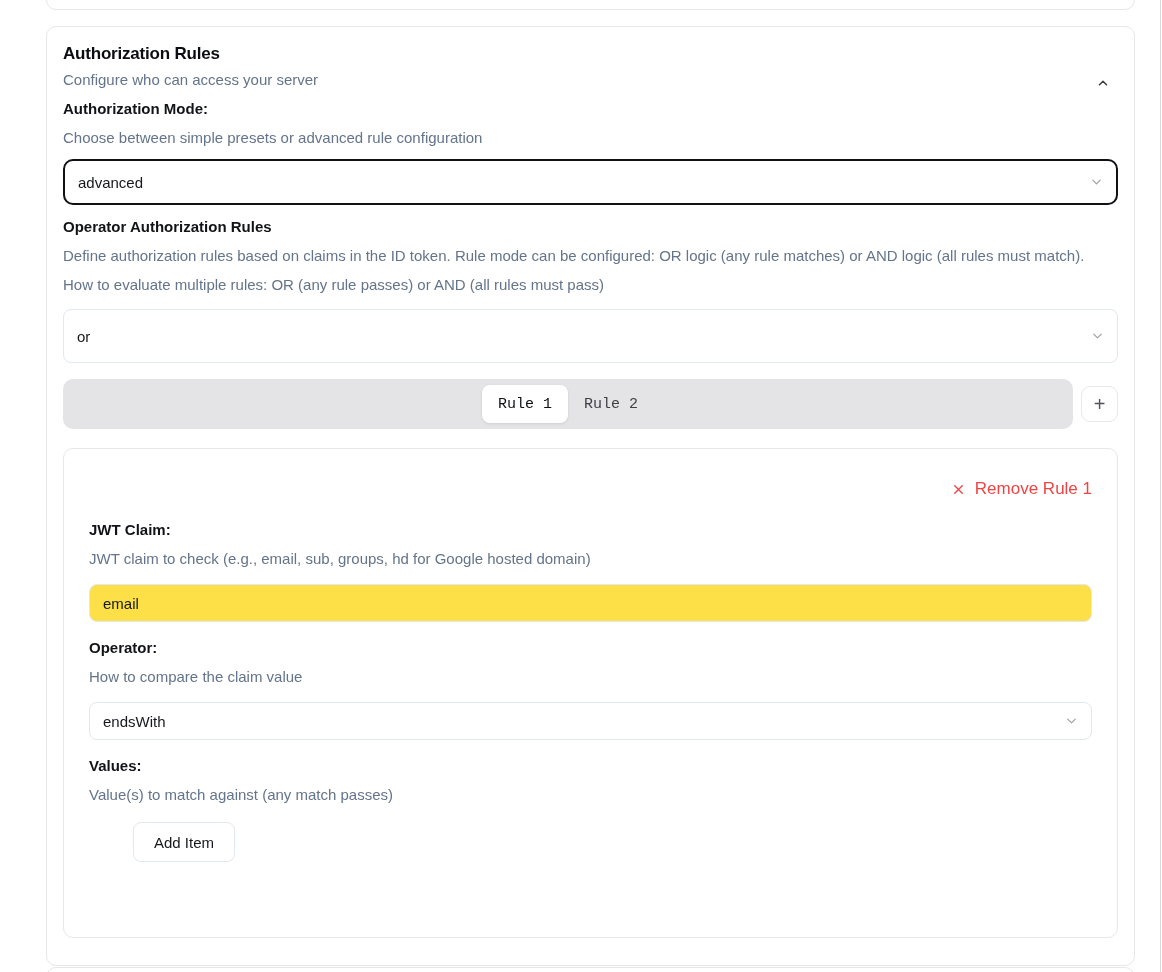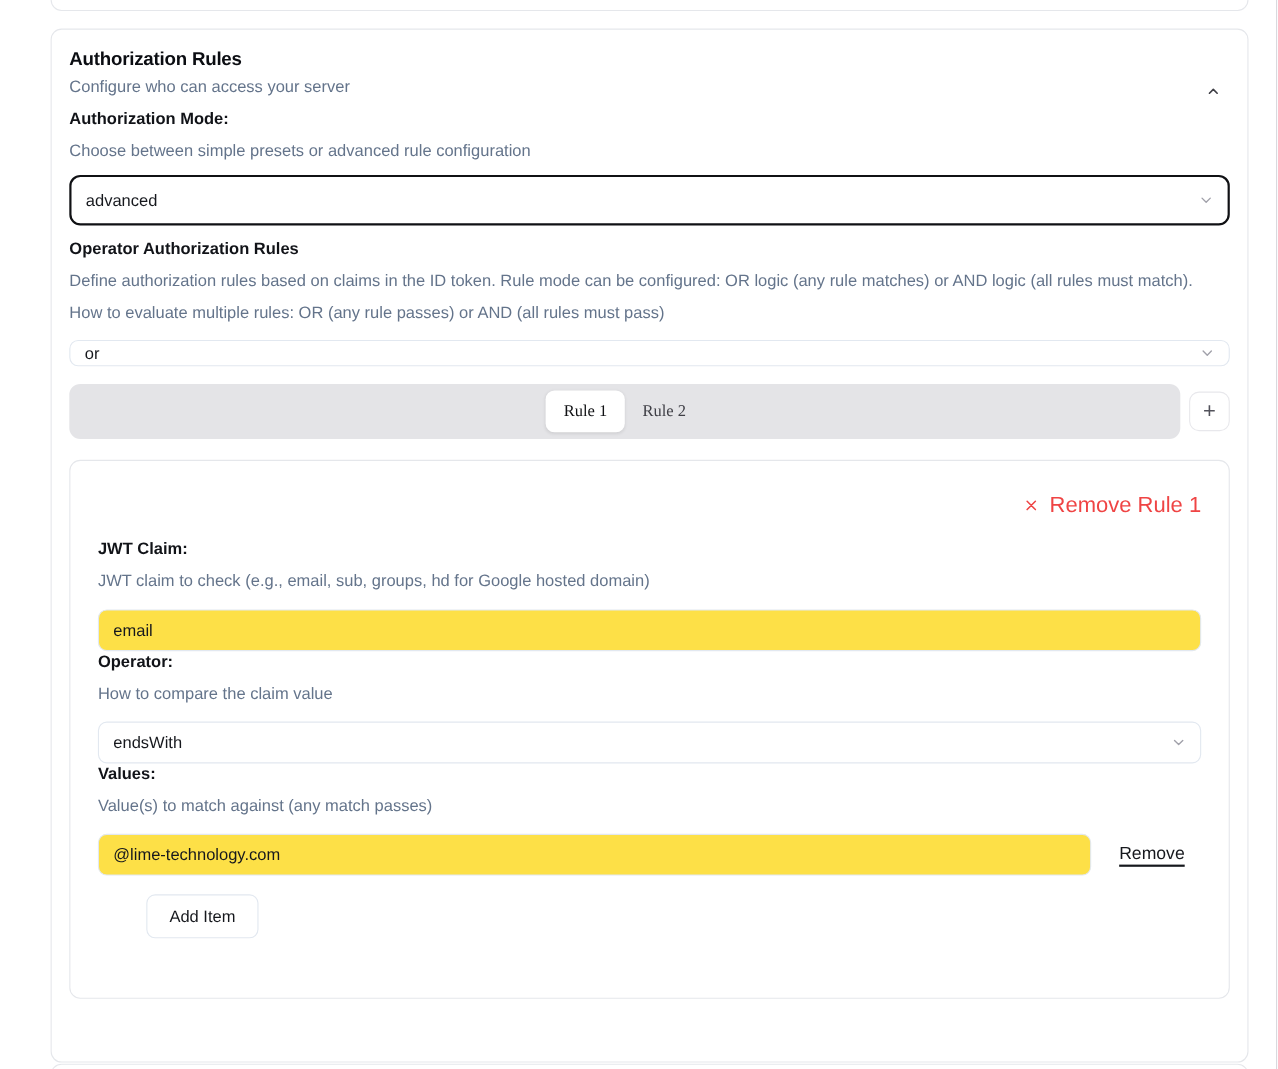--- a/index.html
+++ b/index.html
@@ -39,26 +39,26 @@
   }
   .field-desc {
     font-size: 15px; color: #64748b; line-height: 20px;
   }
   .mt-9  { margin-top: 9px; }
   .mt-11 { margin-top: 11px; }
   .mt-12 { margin-top: 12px; }
   .mt-13 { margin-top: 13px; }
   .mt-14 { margin-top: 14px; }
   .mt-15 { margin-top: 15px; }
-  .mt-16 { }
+  .mt-16 { margin-top: 16px; }
   .mt-17 { margin-top: 17px; }
   .mt-21 { margin-top: 21px; }
 
   .select {
-    position: relative; width: 100%; height: 24px;
+    position: relative; width: 100%; height: 54px;
     border: 1px solid #e2e8f0; border-radius: 8px; background: #fff;
     display: flex; align-items: center; padding: 0 36px 0 13px;
     font-size: 15px; color: #16181d; cursor: pointer;
   }
   .select.focused {
     height: 46px; border: 2.5px solid #101114; border-radius: 10px;
   }
   .select .chevron {
     position: absolute; right: 12px; top: 50%; transform: translateY(-50%);
     color: #a1a1aa; display: flex;
@@ -71,21 +71,21 @@
 
   .tabs-row { margin-top: 16px; display: flex; align-items: center; }
   .tab-bar {
     flex: 1; height: 50px; background: #e4e4e7; border-radius: 10px;
     display: flex; align-items: center; justify-content: center; gap: 0;
   }
   .tab {
     height: 38px; padding: 0 16px; display: flex; align-items: center;
     border-radius: 8px; font-size: 15px; font-weight: 500; color: #3f3f46;
     cursor: pointer; background: transparent; border: none;
-    font-family: Liberation Serif, serif;
+    font-family: Liberation Mono, monospace;
   }
   .tab.active {
     background: #ffffff; color: #101114;
     box-shadow: 0 1px 3px rgba(0,0,0,0.09);
   }
   .add-tab-btn {
     margin-left: 8px; width: 37px; height: 36px; background: #fff;
     border: 1px solid #e8e8ec; border-radius: 9px; color: #52525b;
     font-size: 20px; line-height: 1; display: flex; align-items: center;
     justify-content: center; cursor: pointer; font-family: inherit;
@@ -93,21 +93,21 @@
 
   .rule-card {
     margin-top: 19px; height: 490px;
     border: 1px solid #e5e7eb; border-radius: 10px; background: #fff;
     padding: 24px 25px;
   }
   .remove-rule-row {
     margin-top: 6px; display: flex; justify-content: flex-end; align-items: center;
     gap: 9px; color: #ef4444; cursor: pointer;
   }
-  .remove-rule-row .remove-rule-label { font-size: 20px; font-weight: 500; line-height: 20px; }
+  .remove-rule-row .remove-rule-label { font-size: 17px; font-weight: 500; line-height: 20px; }
   .remove-rule-row .x-icon { display: flex; }
 
   .value-row { display: flex; align-items: center; padding-right: 15px; }
   .value-row .text-input { flex: 1; }
   .remove-link {
     margin-left: 25px; font-size: 16px; font-weight: 500; color: #16181d;
     text-decoration: underline; text-underline-offset: 5px;
     text-decoration-thickness: 1.5px; cursor: pointer; white-space: nowrap;
   }
   .add-item-btn {
@@ -195,23 +195,19 @@
       <span class="chevron">
         <svg width="15" height="15" viewBox="0 0 24 24" fill="none" stroke="currentColor" stroke-width="2" stroke-linecap="round" stroke-linejoin="round">
             <path d="M6 9l6 6 6-6"></path>
           </svg>
       </span>
     </div>
 
     <div class="field-label mt-16">Values:</div>
     <div class="field-desc mt-9">Value(s) to match against (any match passes)</div>
 
-    <div class="value-row mt-15">
-      <input class="text-input" type="text" value="@lime-technology.com" style="">
-      <span class="remove-link">Remove</span>
-    </div>
 
     <button class="add-item-btn mt-17">Add Item</button>
   </div>
 
 </div>
 
 <div class="card card-next"></div>
 
 </body></html>

